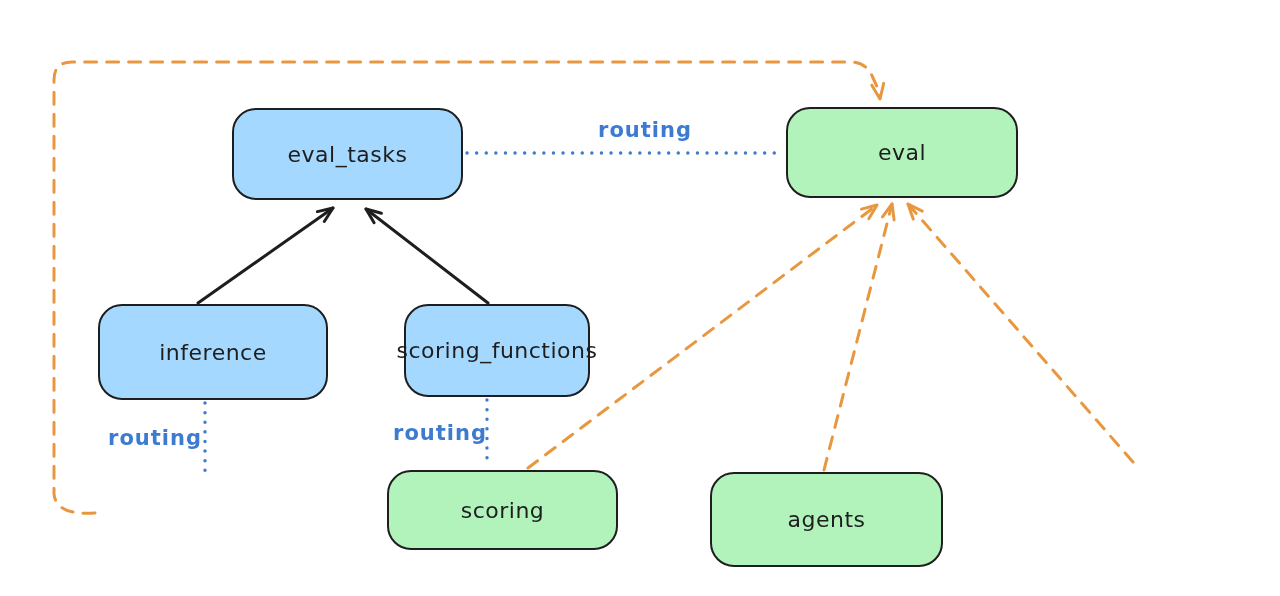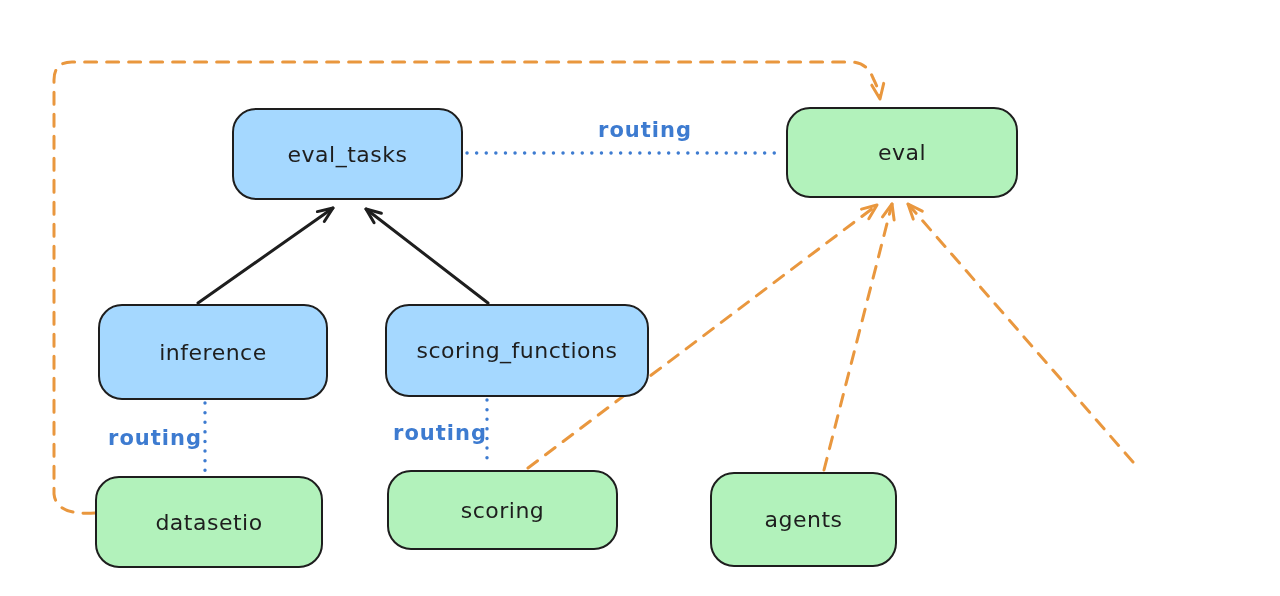--- a/index.html
+++ b/index.html
@@ -74,33 +74,30 @@
   </div>
 
   <div class="node green" style="left:786px;top:107px;width:232px;height:91px">
     <span class="node-label">eval</span>
   </div>
 
   <div class="node blue" style="left:98px;top:304px;width:230px;height:96px">
     <span class="node-label">inference</span>
   </div>
 
-  <div class="node blue" style="left:385px;top:304px;width:264px;height:93px">
+  <div class="node blue" style="left:404px;top:304px;width:186px;height:93px">
     <span class="node-label">scoring_functions</span>
   </div>
 
-  <div class="node green" style="left:95px;top:476px;width:228px;height:92px">
-    <span class="node-label">datasetio</span>
-  </div>
 
   <div class="node green" style="left:387px;top:470px;width:231px;height:80px">
     <span class="node-label">scoring</span>
   </div>
 
-  <div class="node green" style="left:710px;top:472px;width:187px;height:95px">
+  <div class="node green" style="left:710px;top:472px;width:233px;height:95px">
     <span class="node-label">agents</span>
   </div>
 
 
   <div class="edge-label" style="left:645px;top:130px">routing</div>
 
   <div class="edge-label" style="left:155px;top:438px">routing</div>
 
   <div class="edge-label" style="left:440px;top:433px">routing</div>
 

